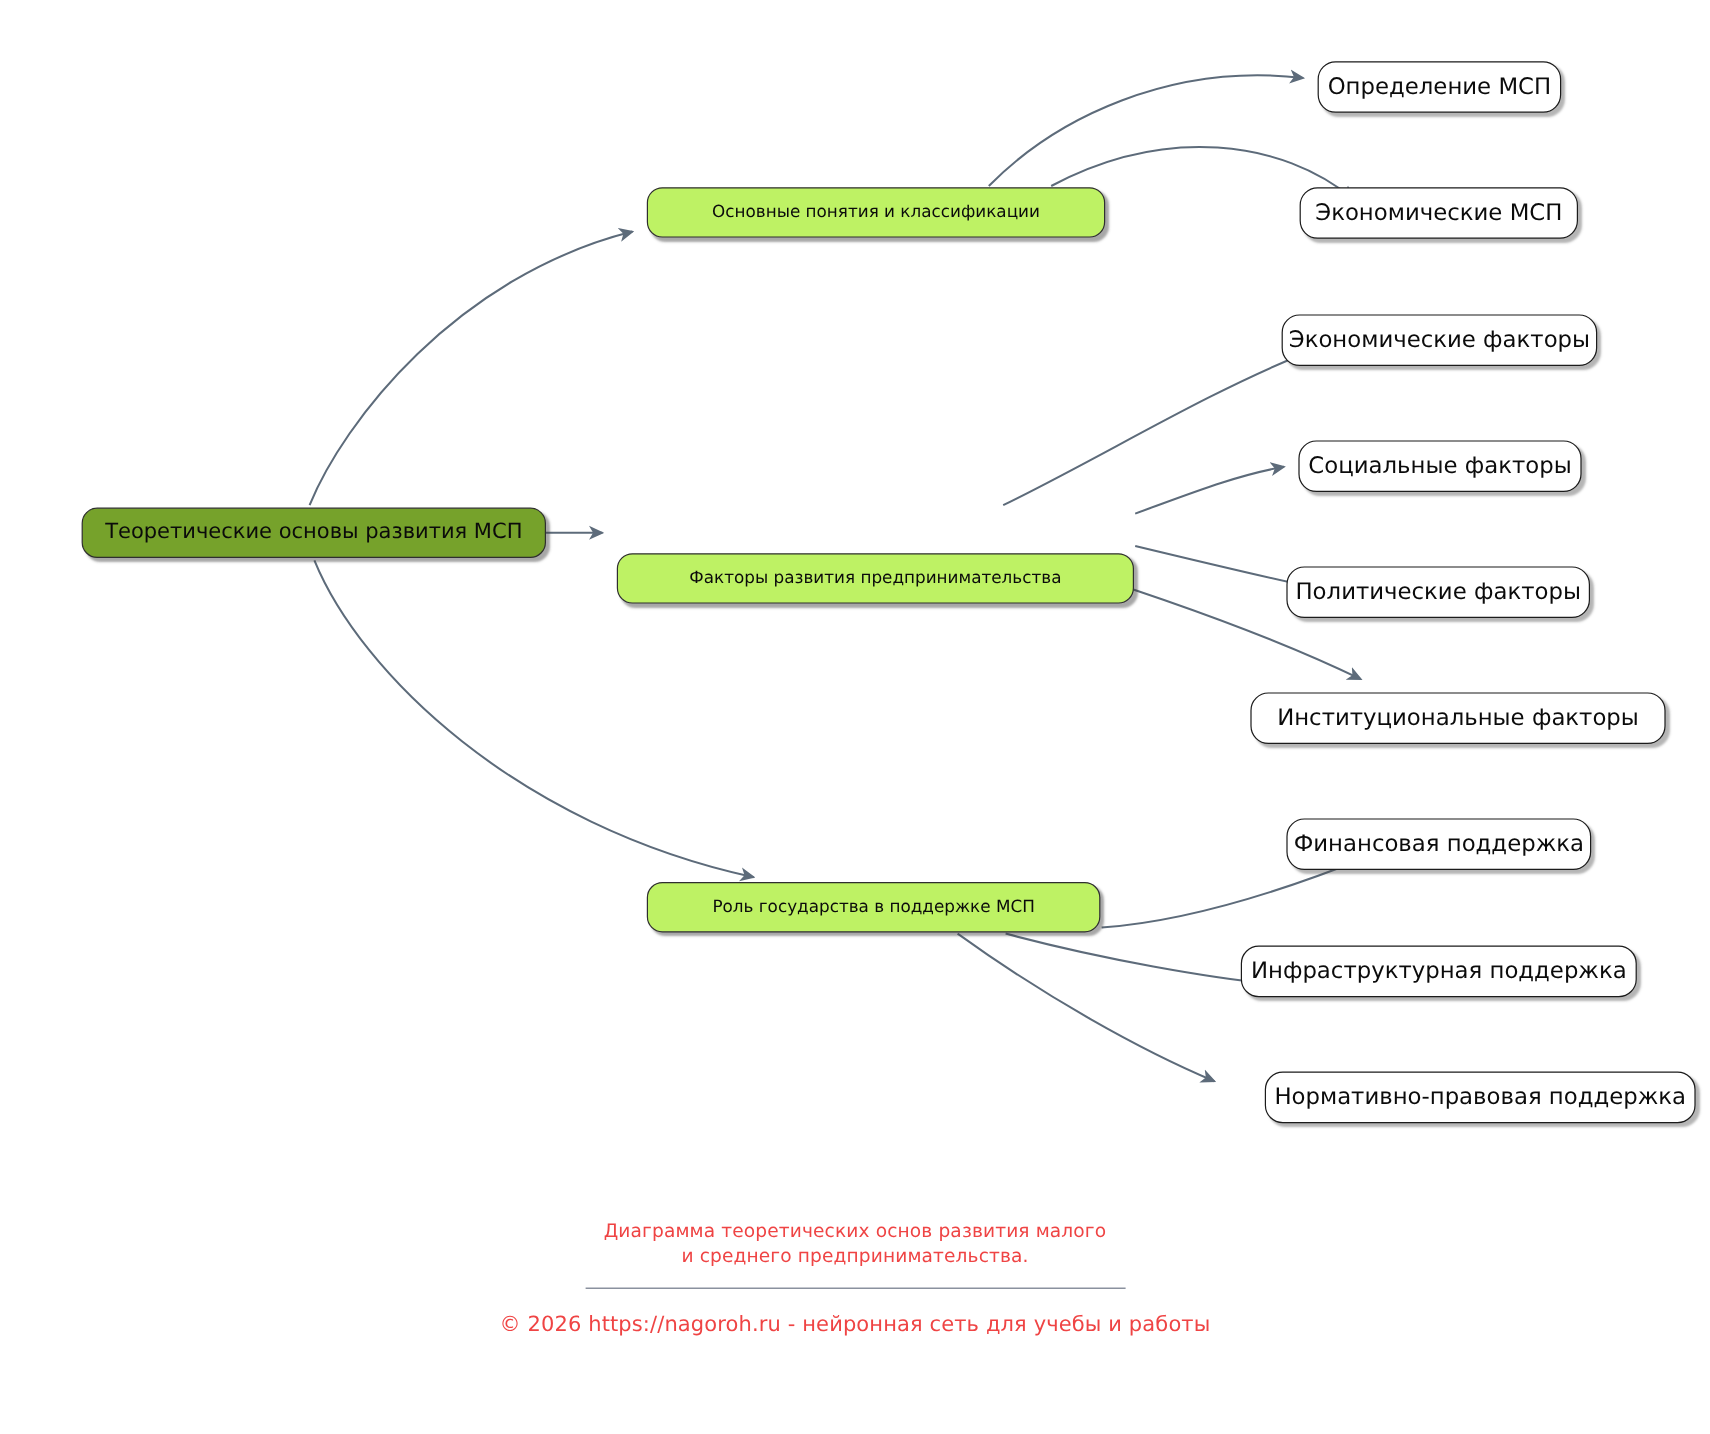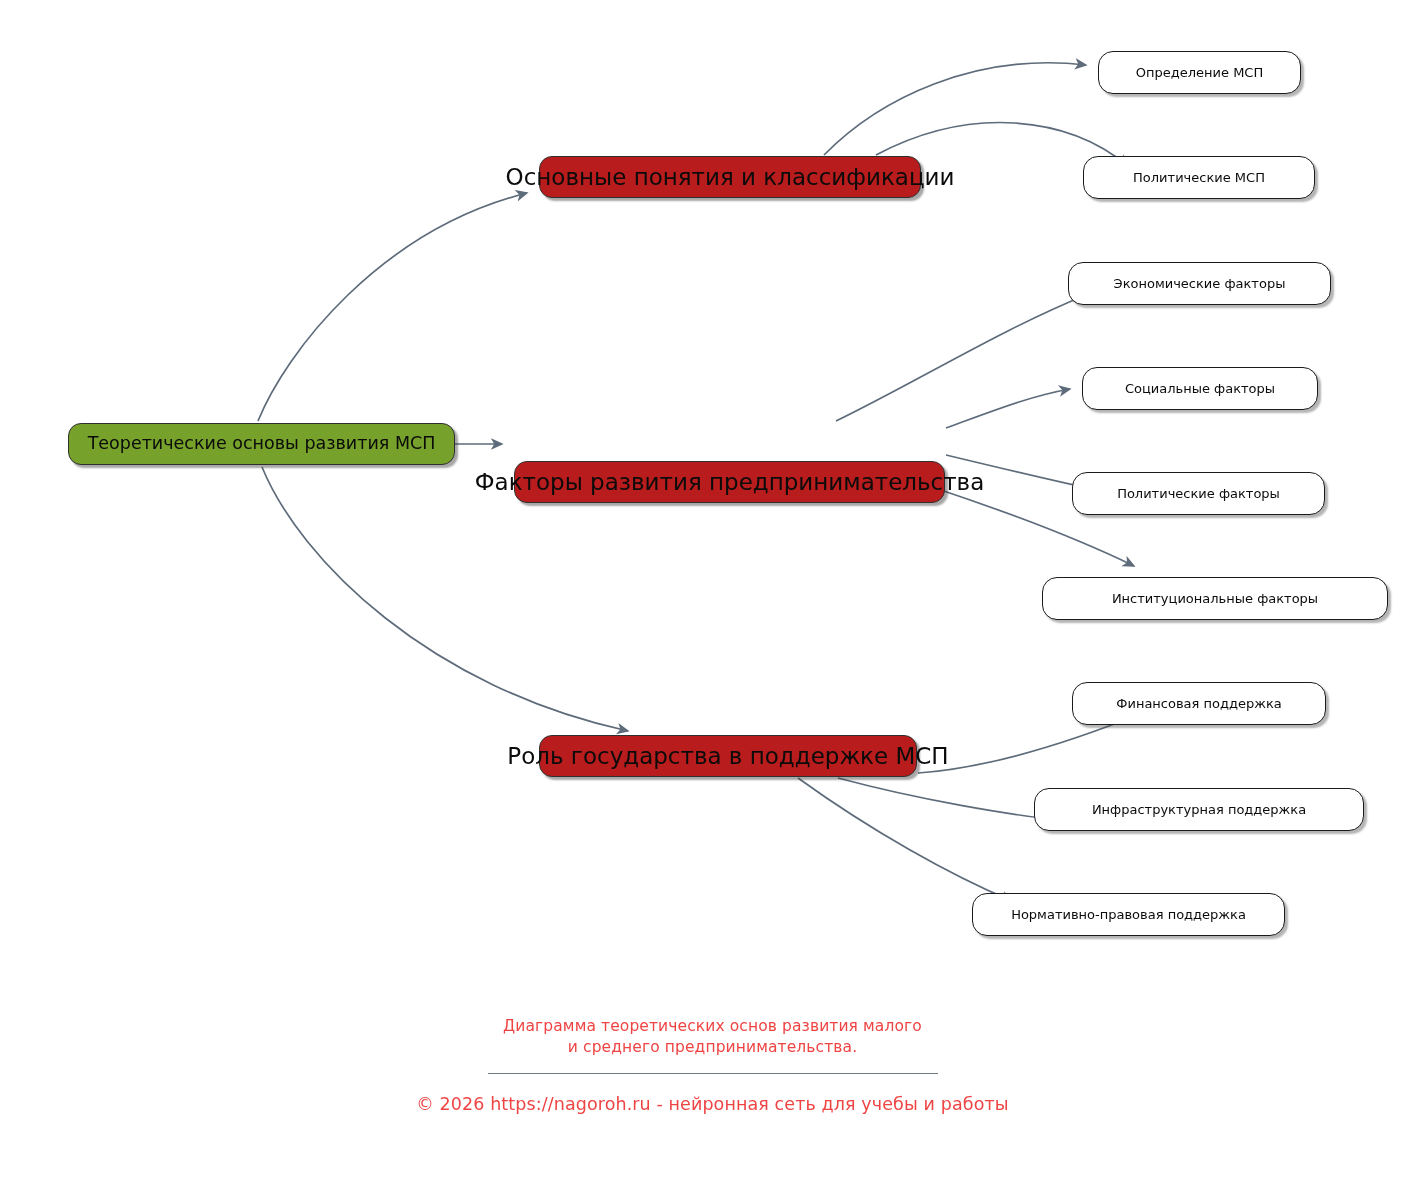--- a/index.html
+++ b/index.html
@@ -65,34 +65,34 @@
   .node.root {
     background: #76a22b;
     border: 1.4px solid #2f2f2f;
     box-shadow: 3px 3px 2px rgba(60,60,60,0.45);
     color: #0b0b0b;
     font-size: 17.5px;
   }
 
   
   .node.branch {
-    background: #b91c1c;
+    background: #bef264;
     border: 1.4px solid #2f2f2f;
     box-shadow: 3px 3px 2px rgba(60,60,60,0.45);
     color: #0b0b0b;
-    font-size: 23px;
+    font-size: 14px;
   }
 
   
   .node.leaf {
     background: #ffffff;
     border: 1.5px solid #1b1b1b;
     box-shadow: 3px 3px 2px rgba(70,70,70,0.40);
     color: #0b0b0b;
-    font-size: 13px;
+    font-size: 19px;
     border-radius: 15px;
   }
 
   
   #caption-block {
     position: absolute;
     left: 0;
     top: 1016px;
     width: 1425px;
     z-index: 3;
@@ -163,21 +163,21 @@
 
     <div class="node branch" style="left:539px; top:156px; width:382px; height:42px;">
       <span class="node-label">Основные понятия и классификации</span>
     </div>
 
     <div class="node leaf" style="left:1098px; top:51px; width:203px; height:43px;">
       <span class="node-label">Определение МСП</span>
     </div>
 
     <div class="node leaf" style="left:1083px; top:156px; width:232px; height:43px;">
-      <span class="node-label">Политические МСП</span>
+      <span class="node-label">Экономические МСП</span>
     </div>
 
     <div class="node branch" style="left:514px; top:423px; width:431px; height:42px;margin-top:38px;">
       <span class="node-label">Факторы развития предпринимательства</span>
     </div>
 
     <div class="node leaf" style="left:1068px; top:262px; width:263px; height:43px;">
       <span class="node-label">Экономические факторы</span>
     </div>
 
@@ -198,21 +198,21 @@
     </div>
 
     <div class="node leaf" style="left:1072px; top:682px; width:254px; height:43px;">
       <span class="node-label">Финансовая поддержка</span>
     </div>
 
     <div class="node leaf" style="left:1034px; top:788px; width:330px; height:43px;">
       <span class="node-label">Инфраструктурная поддержка</span>
     </div>
 
-    <div class="node leaf" style="left:972px; top:893px; width:313px; height:43px;">
+    <div class="node leaf" style="left:1054px; top:893px; width:359px; height:43px;">
       <span class="node-label">Нормативно-правовая поддержка</span>
     </div>
 
   </div>
 
   <div id="caption-block">
     <div class="caption-line">Диаграмма теоретических основ развития малого</div>
     <div class="caption-line">и среднего предпринимательства.</div>
     <div id="caption-divider"></div>
     <div id="footer-line">© 2026 https://nagoroh.ru - нейронная сеть для учебы и работы</div>

